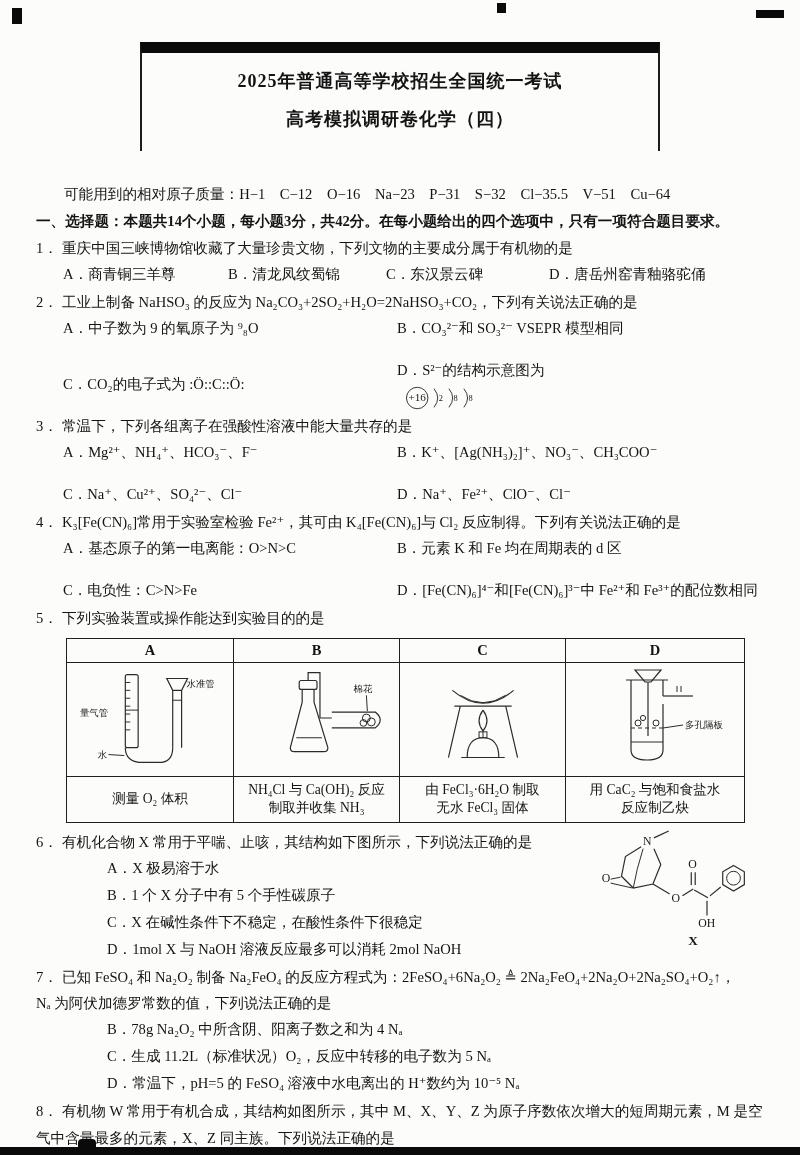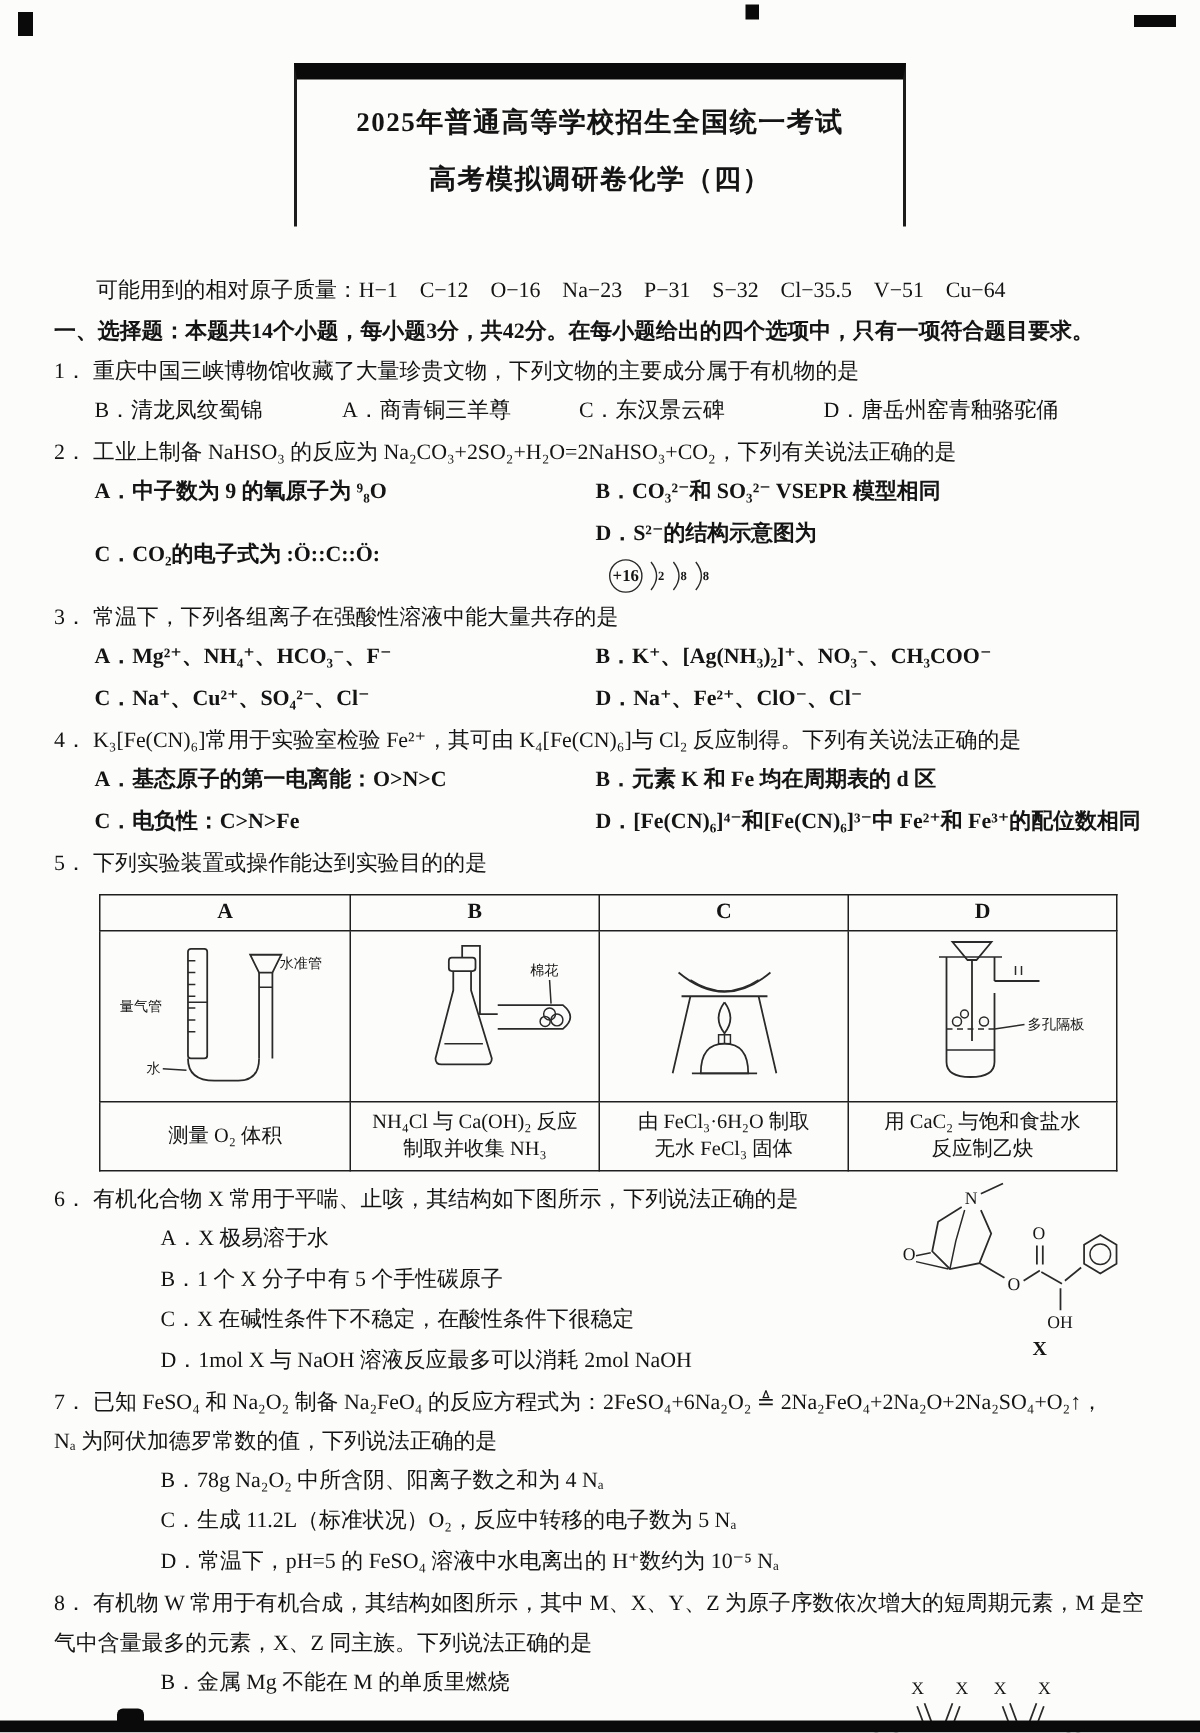--- a/index.html
+++ b/index.html
@@ -11,39 +11,39 @@
   
   .scan-mark { position:absolute; background:#0a0a0a; }
   .m1 { left:12px; top:8px; width:10px; height:16px; }
   .m2 { left:497px; top:3px; width:9px; height:10px; }
   .m3 { left:756px; top:10px; width:28px; height:8px; }
   .bottom-bar { position:absolute; left:0; bottom:0; width:100%; height:8px; background:#0a0a0a; }
   .bottom-notch { position:absolute; left:78px; bottom:6px; width:18px; height:10px;
                   background:#0a0a0a; border-radius:4px 4px 0 0; }
 
   
-  .title-box { width:408px; margin:42px auto 0; border-top:11px solid #0a0a0a;
+  .title-box { width:520px; margin:42px auto 0; border-top:11px solid #0a0a0a;
                border-left:2.5px solid #1c1c1c; border-right:2.5px solid #1c1c1c;
                padding:10px 6px 12px; }
   .title-line { text-align:center; font-weight:bold; font-size:18px; line-height:2.1;
                 letter-spacing:1px; }
 
   .content { padding:10px 28px 0 36px; font-size:14.6px; }
   .masses { padding-left:28px; line-height:1.8; margin-top:20px; }
   .section { font-weight:bold; line-height:1.8; margin:1px 0; }
 
   .question { margin:1px 0; position:relative; }
   .stem-flow { line-height:1.8; }
   .qnum { display:inline-block; min-width:26px; }
   .stem2 { display:block; }
 
   .opts-4 { display:grid; grid-template-columns:165px 158px 163px 1fr;
             padding-left:27px; line-height:1.8; }
   .opts-2x2 { display:grid; grid-template-columns:334px 1fr;
-              padding-left:27px; line-height:1.85; row-gap:1px; align-items:center;font-weight:bold; }
+              padding-left:27px; line-height:1.85; row-gap:15px; align-items:center; }
   .opts-list { padding-left:27px; line-height:1.85; }
   .opts-list .opt { display:block;margin-left:44px; }
   .q6-opts { max-width:520px; }
   .q8-opts { max-width:520px; }
 
   .ion-svg { vertical-align:middle; margin-left:4px; }
 
   
   .exp-table { border-collapse:collapse; margin:6px 0 6px 30px; table-layout:fixed; }
   .exp-table td { border:1.5px solid #1f1f1f; text-align:center; vertical-align:middle; }
@@ -77,22 +77,22 @@
 
   <div class="content">
     <p class="masses">可能用到的相对原子质量：H−1　C−12　O−16　Na−23　P−31　S−32　Cl−35.5　V−51　Cu−64</p>
     <p class="section">一、选择题：本题共14个小题，每小题3分，共42分。在每小题给出的四个选项中，只有一项符合题目要求。</p>
 
     <div class="question">
       <div class="stem-flow">
         <span class="qnum">1．</span><span>重庆中国三峡博物馆收藏了大量珍贵文物，下列文物的主要成分属于有机物的是</span>
       </div>
       <div class="opts-4">
+        <span class="opt">A．商青铜三羊尊</span>
         <span class="opt">B．清龙凤纹蜀锦</span>
-        <span class="opt">A．商青铜三羊尊</span>
         <span class="opt">C．东汉景云碑</span>
         <span class="opt">D．唐岳州窑青釉骆驼俑</span>
       </div>
     </div>
 
     <div class="question">
       <div class="stem-flow">
         <span class="qnum">2．</span><span>工业上制备 NaHSO₃ 的反应为 Na₂CO₃+2SO₂+H₂O=2NaHSO₃+CO₂，下列有关说法正确的是</span>
       </div>
       <div class="opts-2x2">

